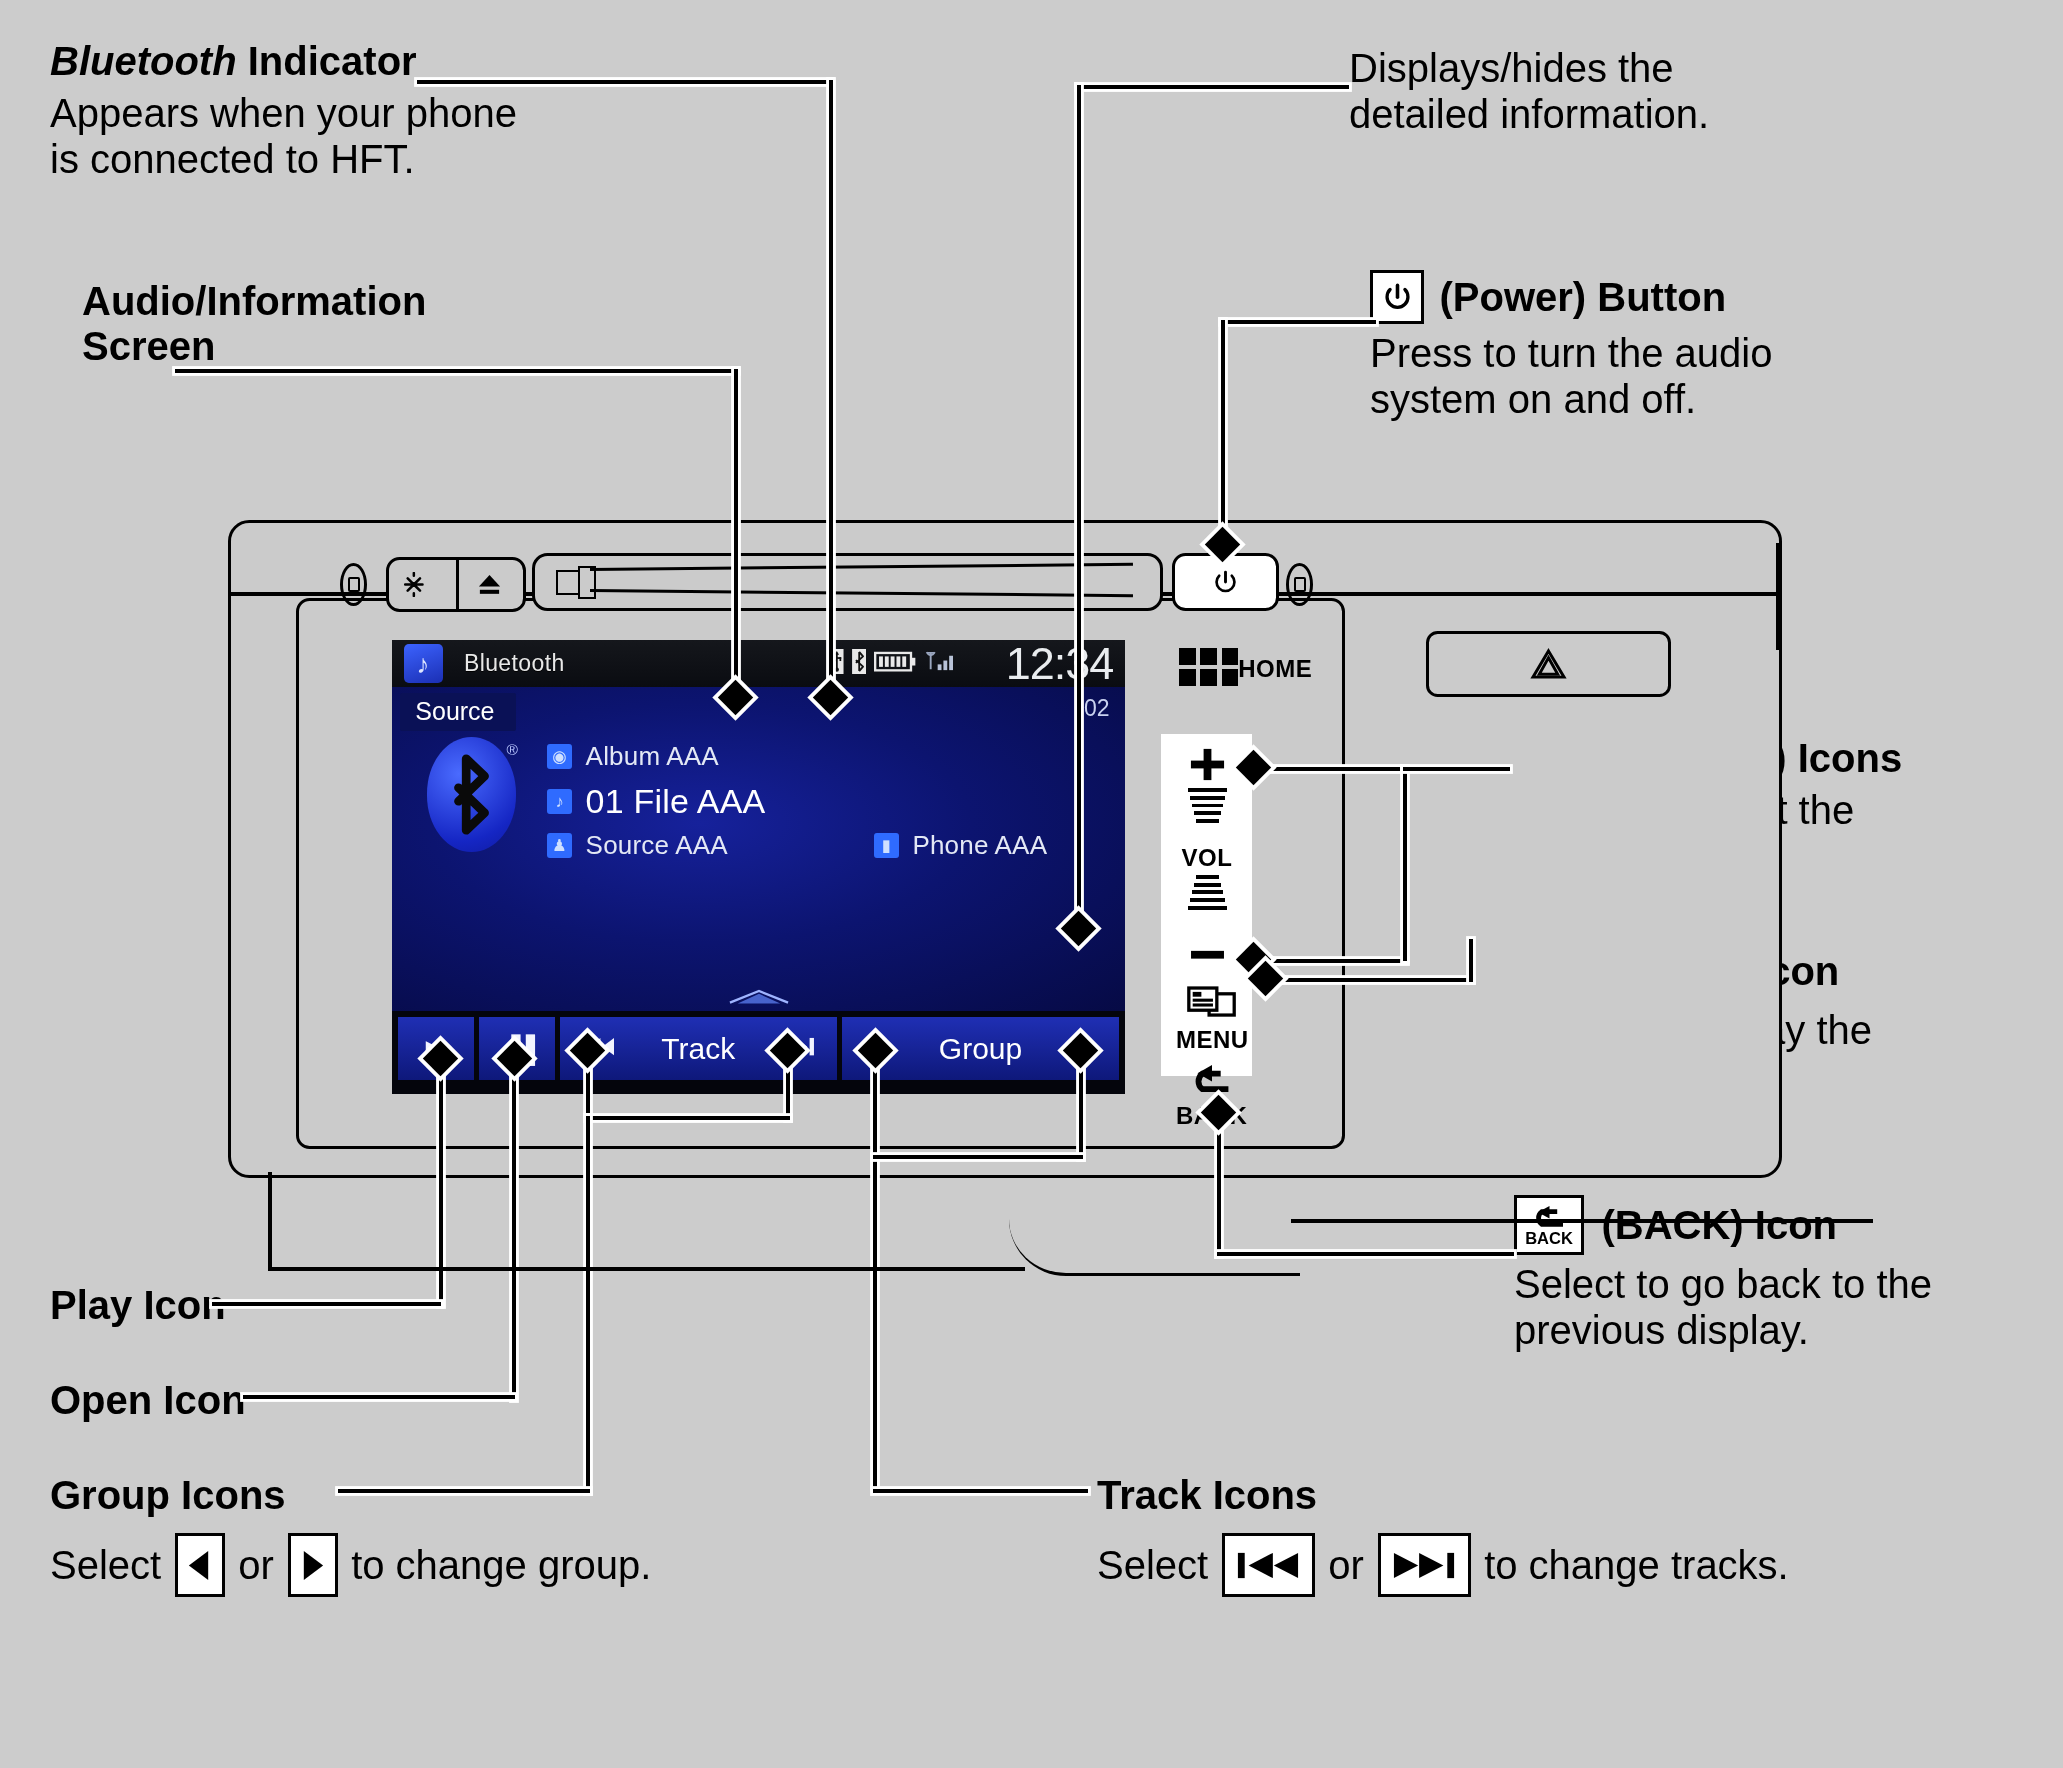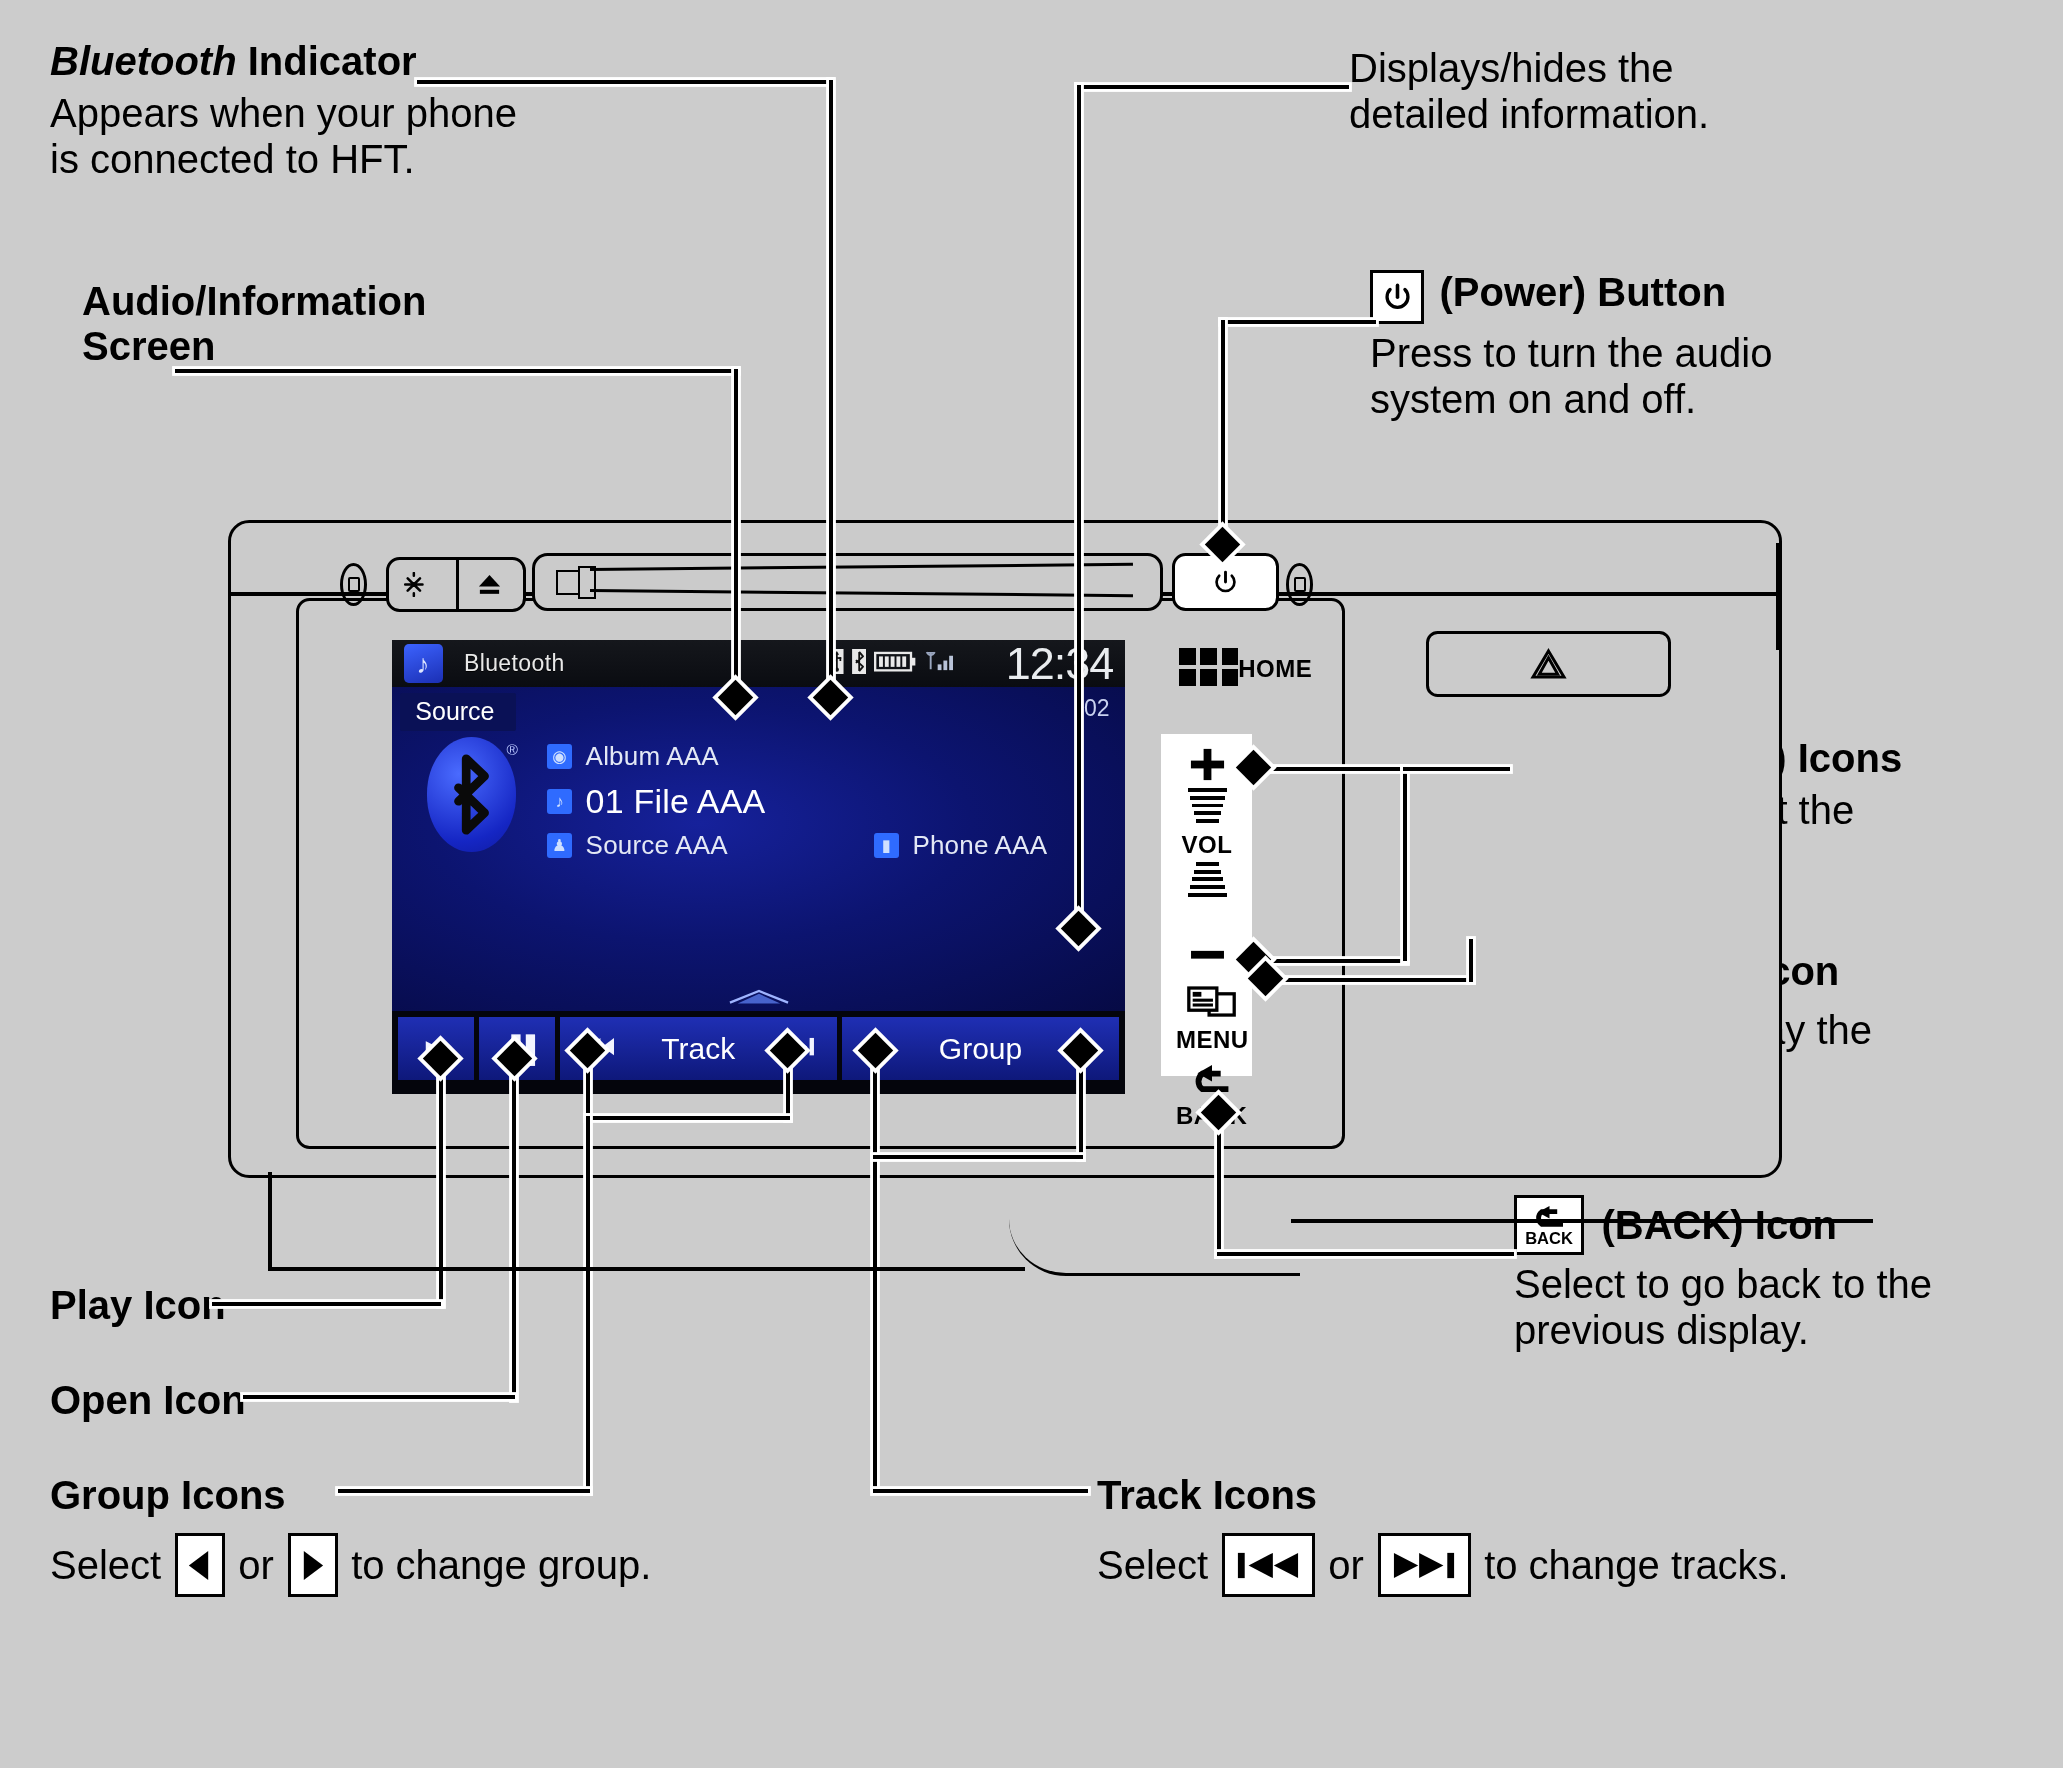--- a/index.html
+++ b/index.html
@@ -116,21 +116,21 @@
 
   <div class="callout" style="left:50px;top:279px;width:466px;">
     <div class="ct-title" style="white-space:normal;margin-left:32px;">Audio/Information Screen</div>
   </div>
 
   <div class="callout" style="left:1349px;top:39px;">
     <div class="ct-body" style="width:427px;margin-top:5.8px;">Displays/hides the detailed information.</div>
   </div>
 
   <div class="callout" style="left:1370px;top:270px;">
-    <div class="ct-title" style="display:flex;align-items:flex-start;gap:15.5px;">
+    <div class="ct-title" style="display:flex;align-items:center;gap:15.5px;">
       <span class="ibox pw">
         <svg width="33" height="33" viewBox="0 0 24 24" aria-hidden="true">
           <path d="M12 3.2v8.6" stroke="#000" stroke-width="2.6" stroke-linecap="round" fill="none"></path>
           <path d="M6.6 6.2a7.6 7.6 0 1 0 10.8 0" stroke="#000" stroke-width="2.4" fill="none" stroke-linecap="round"></path>
         </svg>
       </span>
       <span>(Power) Button</span>
     </div>
     <div class="ct-body" style="width:485px;margin-top:5.8px;">Press to turn the audio system on and off.</div>
   </div>
@@ -419,21 +419,21 @@
   </div>
 
   <div class="keyitem" style="left:1182px;top:788px;width:50px;">
     <div class="vbars">
       <span style="width:39px"></span>
         <span style="width:35px"></span>
         <span style="width:31px"></span>
       <span style="width:27px"></span>
         <span style="width:23px"></span>
     </div>
-    <div class="klabel" style="margin-top:8px;">VOL</div>
+    <div class="klabel" style="margin-top:21px;">VOL</div>
     <div class="vbars" style="margin-top:2.9px;">
       <span style="width:23px"></span>
         <span style="width:27px"></span>
         <span style="width:31px"></span>
       <span style="width:35px"></span>
         <span style="width:39px"></span>
     </div>
   </div>
 
   <div class="keyitem" style="left:1186px;top:947px;">

